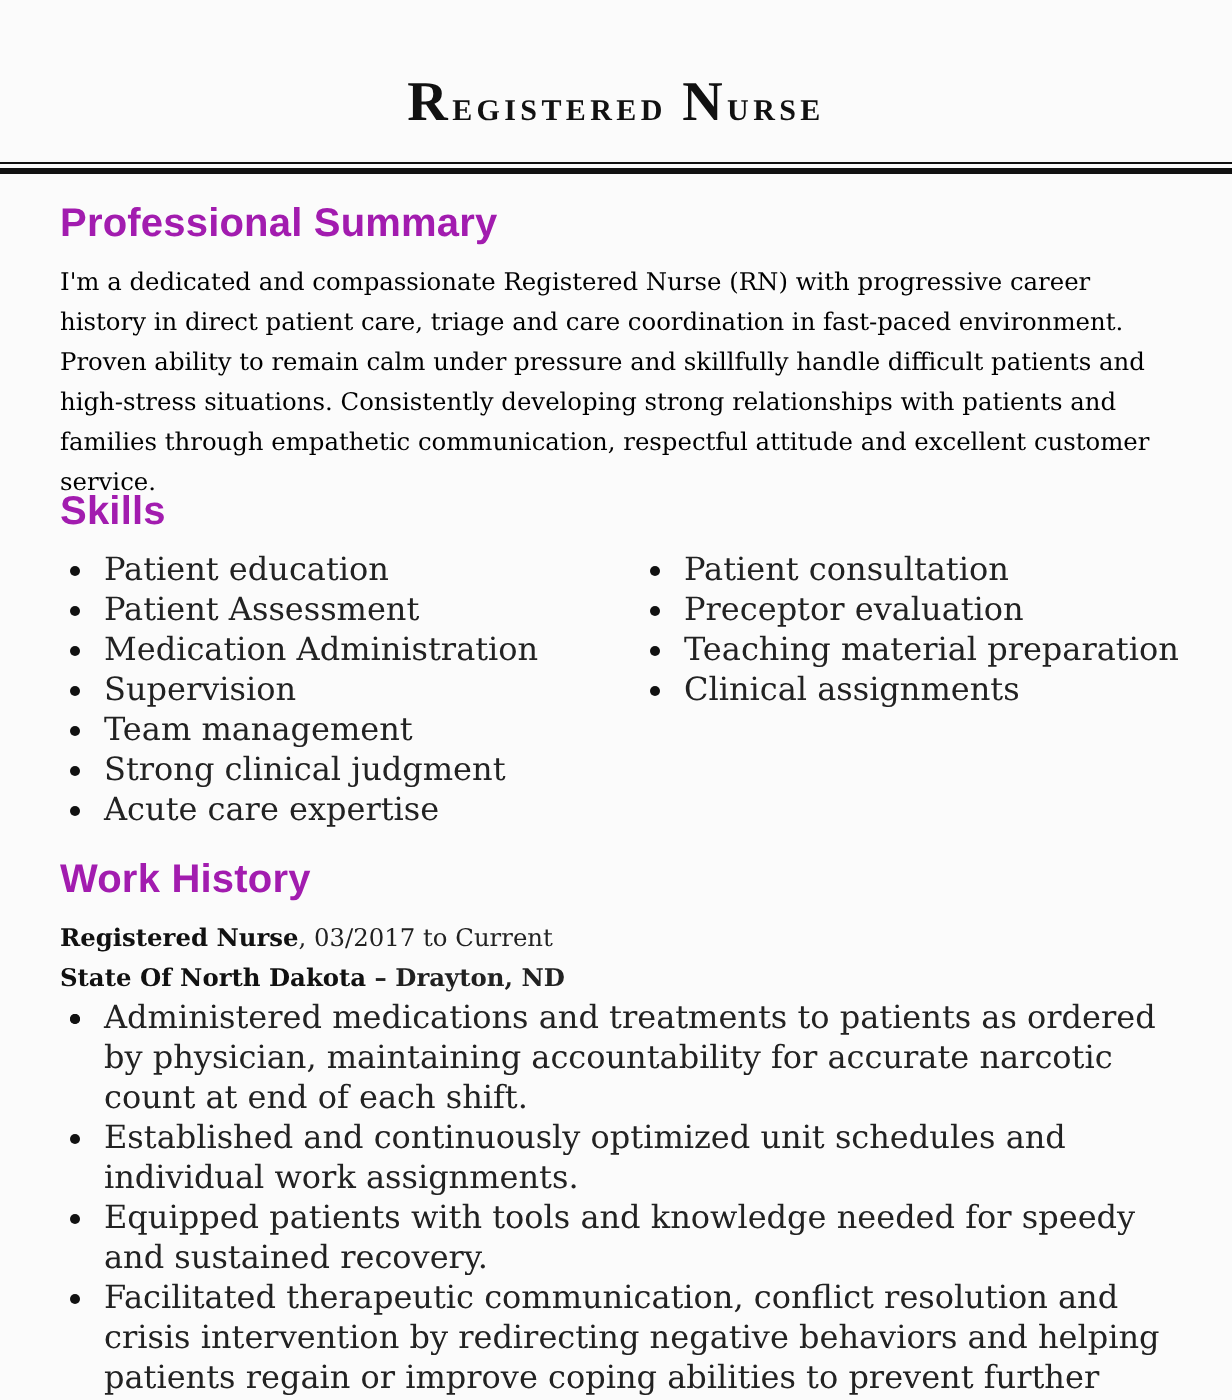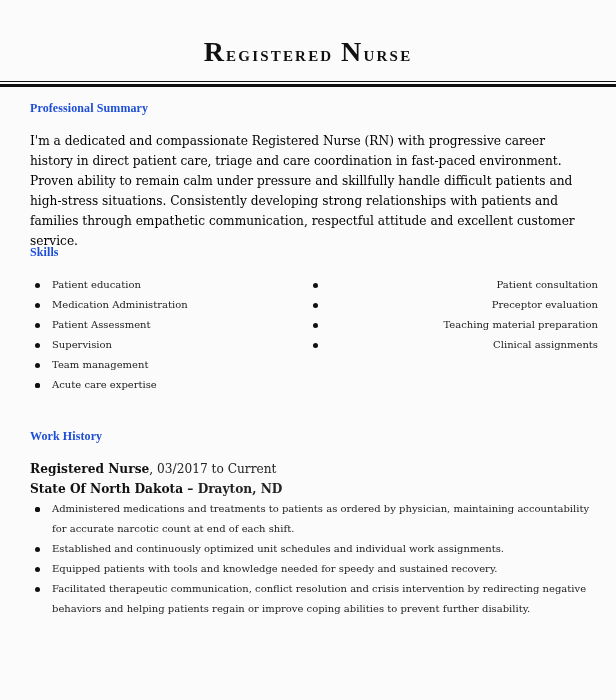--- a/index.html
+++ b/index.html
@@ -46,60 +46,60 @@
     .rule-thick {
       position: absolute;
       left: 0; width: 616px;
       top: 84px;
       height: 3px;
       background: #111;
     }
     .section-heading {
       position: absolute;
       left: 30px;
-      font-family: Liberation Serif, serif;
-      font-size: 12px;
+      font-family: Liberation Sans, sans-serif;
+      font-size: 20px;
       font-weight: 700;
-      color: #1d4ed8;
+      color: #a21caf;
       letter-spacing: 0.1px;
     }
     .summary {
       position: absolute;
       left: 30px;
       top: 131px;
       width: 560px;
       font-size: 12.2px;
       line-height: 20px;
       color: #000000;
       margin: 0;
     }
     ul.bullets {
       position: absolute;
       margin: 0;
       padding: 0;
       list-style: none;
-      font-size: 10px;
+      font-size: 16px;
       line-height: 20px;
       color: #222;
     }
     ul.bullets li {
       position: relative;
       padding-left: 22px;
     }
     ul.bullets li .dot {
       position: absolute;
       left: 5px;
       top: 8px;
       width: 5px;
       height: 5px;
       border-radius: 50%;
       background: #111;
     }
     .skills-left { left: 30px; top: 275px; width: 270px; }
-    .skills-right { left: 308px; top: 275px; width: 290px; text-align: right; }
+    .skills-right { left: 320px; top: 275px; width: 290px; }
     .job-line {
       position: absolute;
       left: 30px;
       font-size: 12.2px;
       line-height: 20px;
       color: #222;
     }
     .job-line b { color: #111; }
     .work-bullets { left: 30px; top: 499px; width: 565px; }
   </style>
@@ -115,25 +115,25 @@
   <div class="rule-thin"></div>
   <div class="rule-thick"></div>
 
   <div class="section-heading" style="top:101px;">Professional Summary</div>
   <p class="summary">I'm a dedicated and compassionate Registered Nurse (RN) with progressive career history in direct patient care, triage and care coordination in fast-paced environment. Proven ability to remain calm under pressure and skillfully handle difficult patients and high-stress situations. Consistently developing strong relationships with patients and families through empathetic communication, respectful attitude and excellent customer service.</p>
 
   <div class="section-heading" style="top:245px;">Skills</div>
 
   <ul class="bullets skills-left">
     <li><span class="dot"></span><span>Patient education</span></li>
+    <li><span class="dot"></span><span>Patient Assessment</span></li>
     <li><span class="dot"></span><span>Medication Administration</span></li>
-    <li><span class="dot"></span><span>Patient Assessment</span></li>
     <li><span class="dot"></span><span>Supervision</span></li>
     <li><span class="dot"></span><span>Team management</span></li>
-    <li><span class="dot"></span></li>
+    <li><span class="dot"></span><span>Strong clinical judgment</span></li>
     <li><span class="dot"></span><span>Acute care expertise</span></li>
   </ul>
 
   <ul class="bullets skills-right">
     <li><span class="dot"></span><span>Patient consultation</span></li>
     <li><span class="dot"></span><span>Preceptor evaluation</span></li>
     <li><span class="dot"></span><span>Teaching material preparation</span></li>
     <li><span class="dot"></span><span>Clinical assignments</span></li>
   </ul>
 

